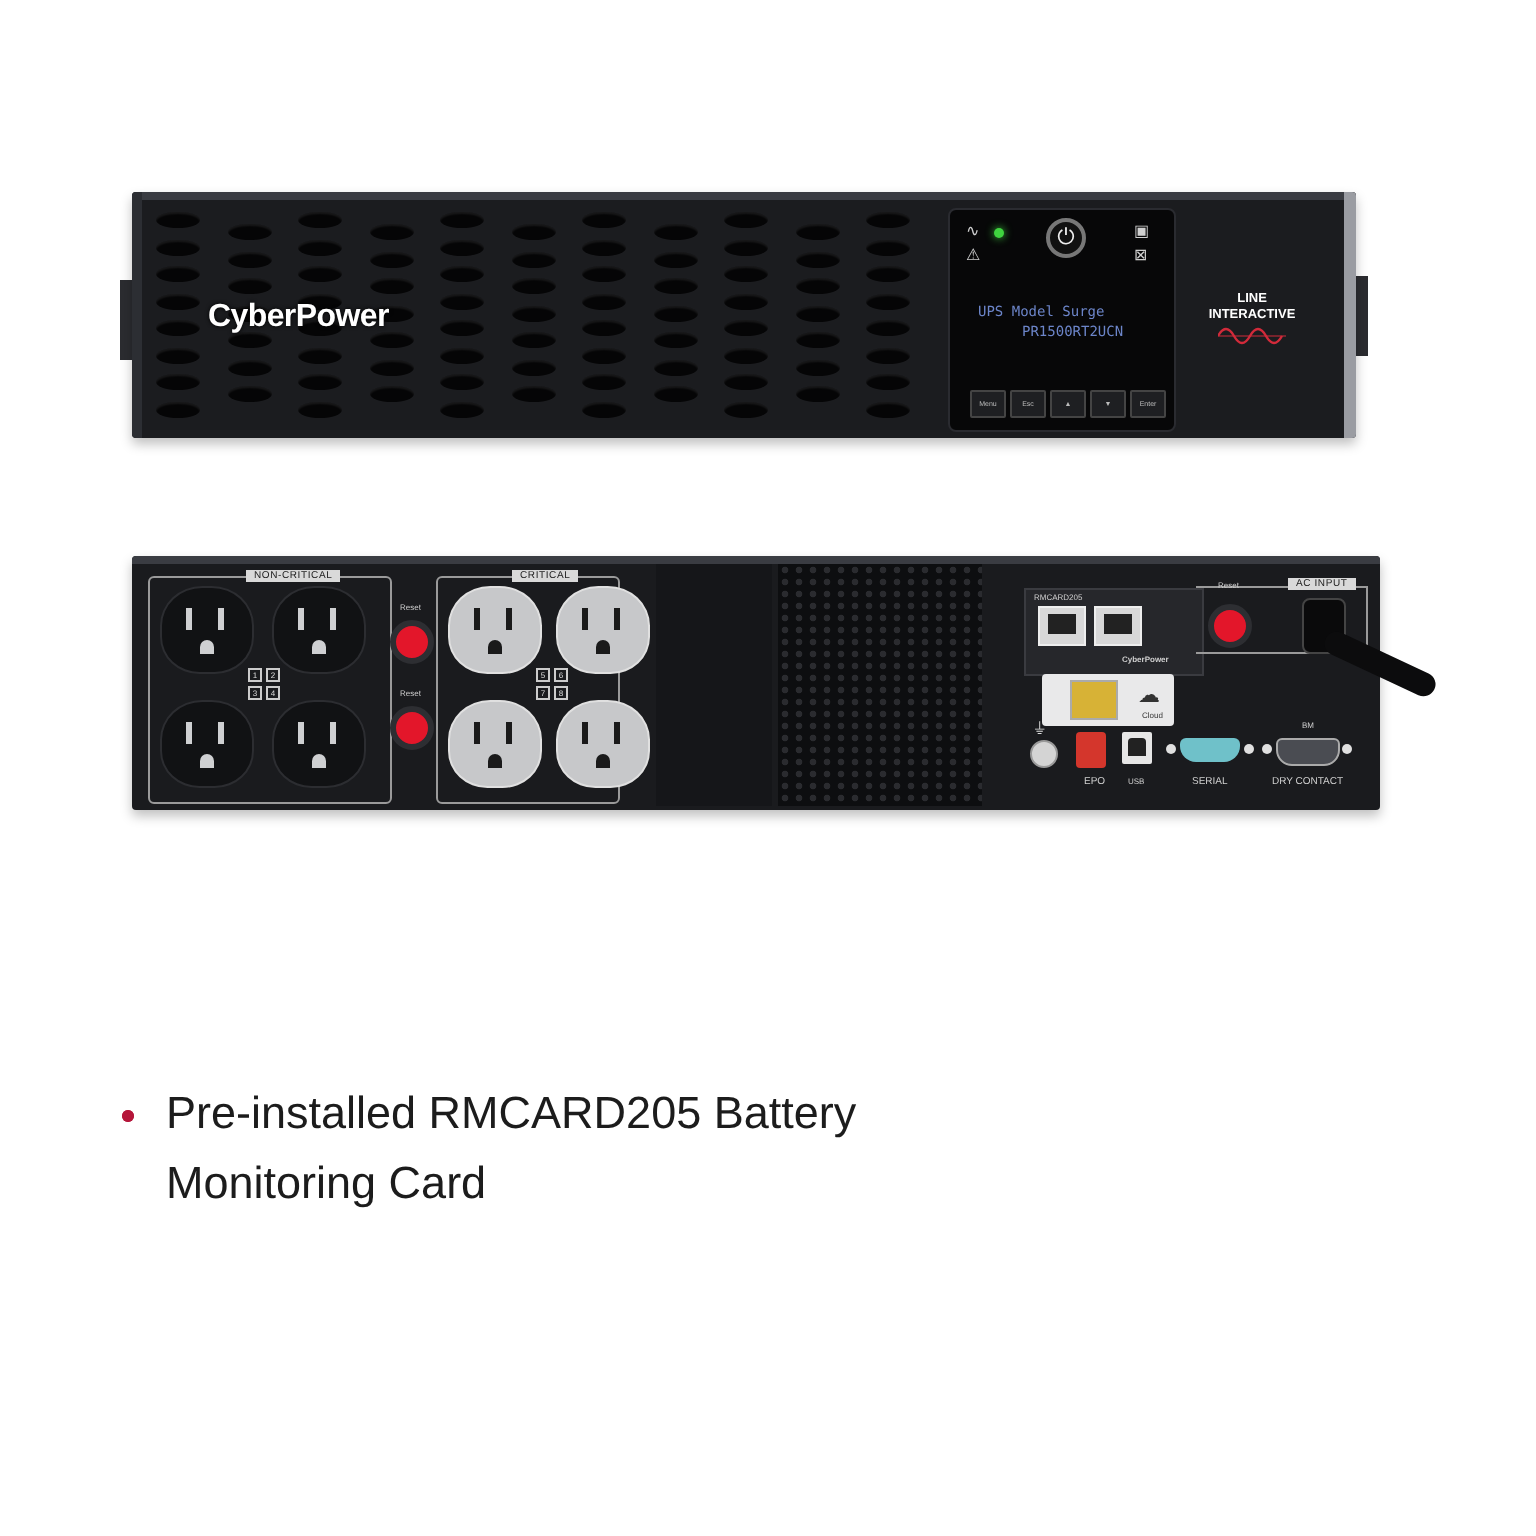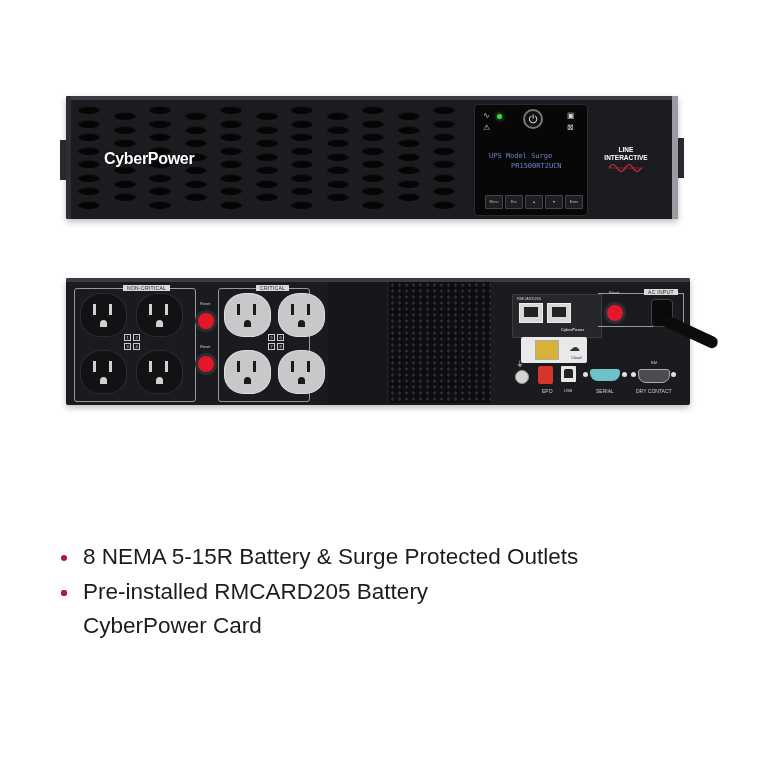--- a/index.html
+++ b/index.html
@@ -292,17 +292,16 @@
 
   <div class="acbox"></div>
   <div class="tinylabel" style="left:543px;top:12px;">Reset</div>
   <div class="outlabel" style="left:578px;top:11px;">AC INPUT</div>
   <div class="rbtn" style="left:538px;top:24px;"></div>
   <div class="plug"></div>
 </div>
 <div class="cord" style="left:660px;top:326px;"></div>
 
 <ul class="bullets">
-  <li><span class="dot"></span><span>8 NEMA 5-15R Battery &amp; Surge Protected Outlets</span></li>
   <li><span class="dot"></span></li>
   <li><span class="dot"></span><span>Pre-installed RMCARD205 Battery</span></li>
-  <li><span>CyberPower Card</span></li>
+  <li><span>Monitoring Card</span></li>
 </ul>
 
 </body></html>

